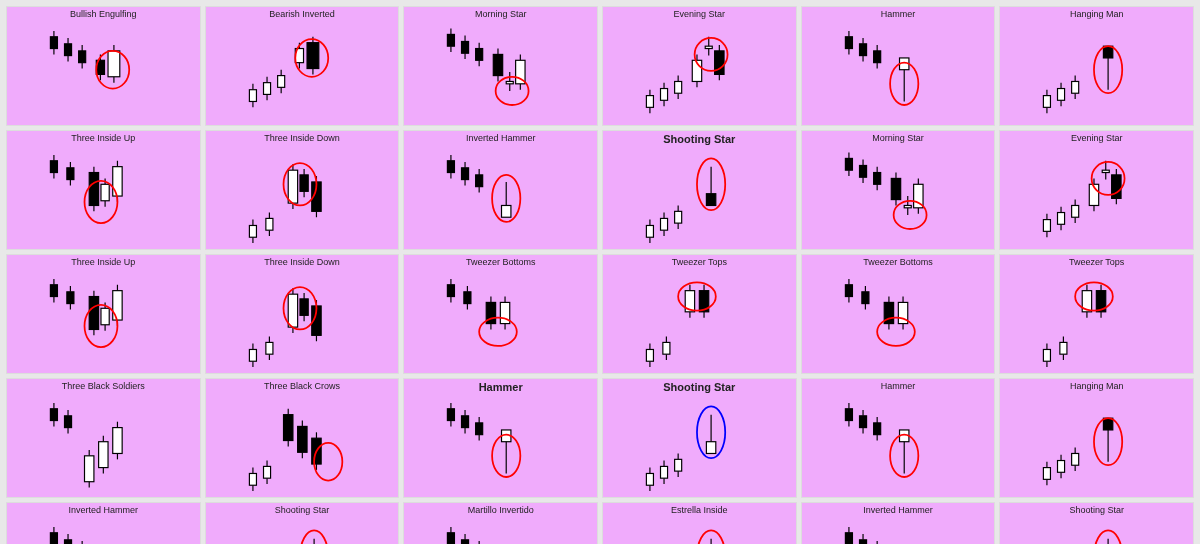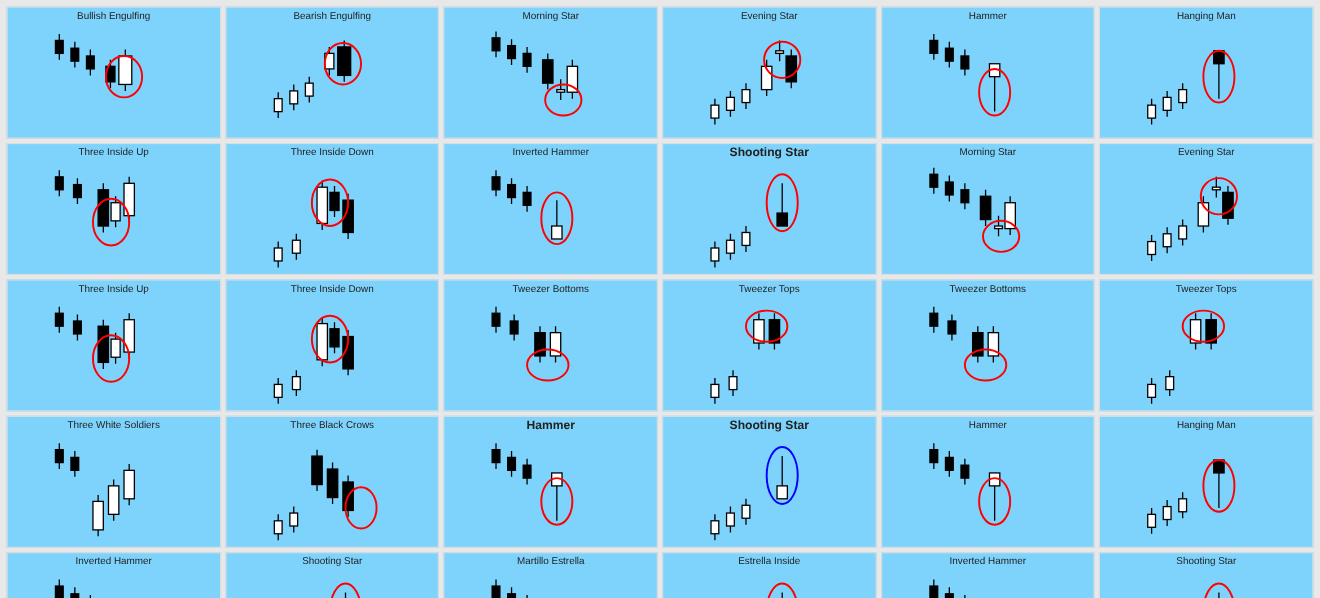--- a/index.html
+++ b/index.html
@@ -10,21 +10,21 @@
       min-height: 544px;
       overflow: hidden;
     }
     .grid-container {
       display: grid;
       grid-template-columns: repeat(6, 1fr);
       gap: 4px;
       padding: 6px;
     }
     .card {
-      background: #7dd3fc;
+      background: #f0abfc;
       border: 1px solid #ddd;
       padding: 4px;
       position: relative;
       min-height: 120px;
     }
     .card-title {
       font-size: 9px;
       font-weight: normal;
       color: #222;
       text-align: center;
@@ -82,21 +82,21 @@
           <line class="wick" x1="47.5" y1="42" x2="47.5" y2="47"></line>
           <rect class="bear" x="44" y="30" width="7" height="12"></rect>
           <line class="wick" x1="59" y1="17" x2="59" y2="22"></line>
           <line class="wick" x1="59" y1="44" x2="59" y2="49"></line>
           <rect class="bull" x="54" y="22" width="10" height="22"></rect>
           <ellipse class="oval" cx="58" cy="38" rx="14" ry="16"></ellipse>
         </svg>
     </div>
   </div>
     <div class="card">
-    <div class="card-title"><span>Bearish Engulfing</span></div>
+    <div class="card-title"><span>Bearish Inverted</span></div>
     <div class="candle-area">
       <svg class="candles" viewBox="0 0 100 85" xmlns="http://www.w3.org/2000/svg">
           <line class="wick" x1="8" y1="50" x2="8" y2="55"></line>
           <line class="wick" x1="8" y1="65" x2="8" y2="70"></line>
           <rect class="bull" x="5" y="55" width="6" height="10"></rect>
           <line class="wick" x1="20" y1="44" x2="20" y2="49"></line>
           <line class="wick" x1="20" y1="59" x2="20" y2="64"></line>
           <rect class="bull" x="17" y="49" width="6" height="10"></rect>
           <line class="wick" x1="32" y1="38" x2="32" y2="43"></line>
           <line class="wick" x1="32" y1="53" x2="32" y2="58"></line>
@@ -457,21 +457,21 @@
           <line class="wick" x1="42" y1="33" x2="42" y2="38"></line>
           <rect class="bull" x="38" y="15" width="8" height="18"></rect>
           <line class="wick" x1="54" y1="10" x2="54" y2="15"></line>
           <line class="wick" x1="54" y1="33" x2="54" y2="38"></line>
           <rect class="bear" x="50" y="15" width="8" height="18"></rect>
           <ellipse class="oval" cx="48" cy="20" rx="16" ry="12"></ellipse>
         </svg>
     </div>
   </div>
     <div class="card">
-    <div class="card-title"><span>Three White Soldiers</span></div>
+    <div class="card-title"><span>Three Black Soldiers</span></div>
     <div class="candle-area">
       <svg class="candles" viewBox="0 0 100 85" xmlns="http://www.w3.org/2000/svg">
           <line class="wick" x1="8" y1="5" x2="8" y2="10"></line>
           <line class="wick" x1="8" y1="20" x2="8" y2="25"></line>
           <rect class="bear" x="5" y="10" width="6" height="10"></rect>
           <line class="wick" x1="20" y1="11" x2="20" y2="16"></line>
           <line class="wick" x1="20" y1="26" x2="20" y2="31"></line>
           <rect class="bear" x="17" y="16" width="6" height="10"></rect>
           <line class="wick" x1="38" y1="45" x2="38" y2="50"></line>
           <line class="wick" x1="38" y1="72" x2="38" y2="77"></line>
@@ -616,21 +616,21 @@
           <line class="wick" x1="32" y1="48" x2="32" y2="53"></line>
           <line class="wick" x1="32" y1="63" x2="32" y2="68"></line>
           <rect class="bull" x="29" y="53" width="6" height="10"></rect>
           <line class="wick" x1="60" y1="15" x2="60" y2="38"></line>
           <rect class="bear" x="56" y="38" width="8" height="10"></rect>
           <ellipse class="oval" cx="60" cy="30" rx="12" ry="22"></ellipse>
         </svg>
     </div>
   </div>
     <div class="card">
-    <div class="card-title"><span>Martillo Estrella</span></div>
+    <div class="card-title"><span>Martillo Invertido</span></div>
     <div class="candle-area">
       <svg class="candles" viewBox="0 0 100 85" xmlns="http://www.w3.org/2000/svg">
           <line class="wick" x1="8" y1="5" x2="8" y2="10"></line>
           <line class="wick" x1="8" y1="20" x2="8" y2="25"></line>
           <rect class="bear" x="5" y="10" width="6" height="10"></rect>
           <line class="wick" x1="20" y1="11" x2="20" y2="16"></line>
           <line class="wick" x1="20" y1="26" x2="20" y2="31"></line>
           <rect class="bear" x="17" y="16" width="6" height="10"></rect>
           <line class="wick" x1="32" y1="17" x2="32" y2="22"></line>
           <line class="wick" x1="32" y1="32" x2="32" y2="37"></line>

